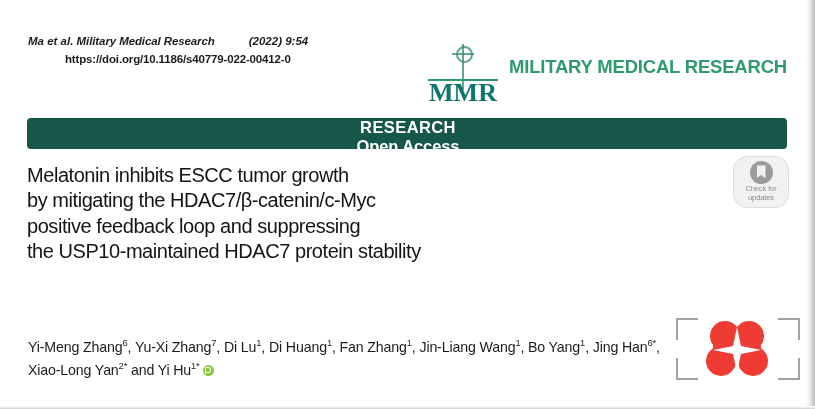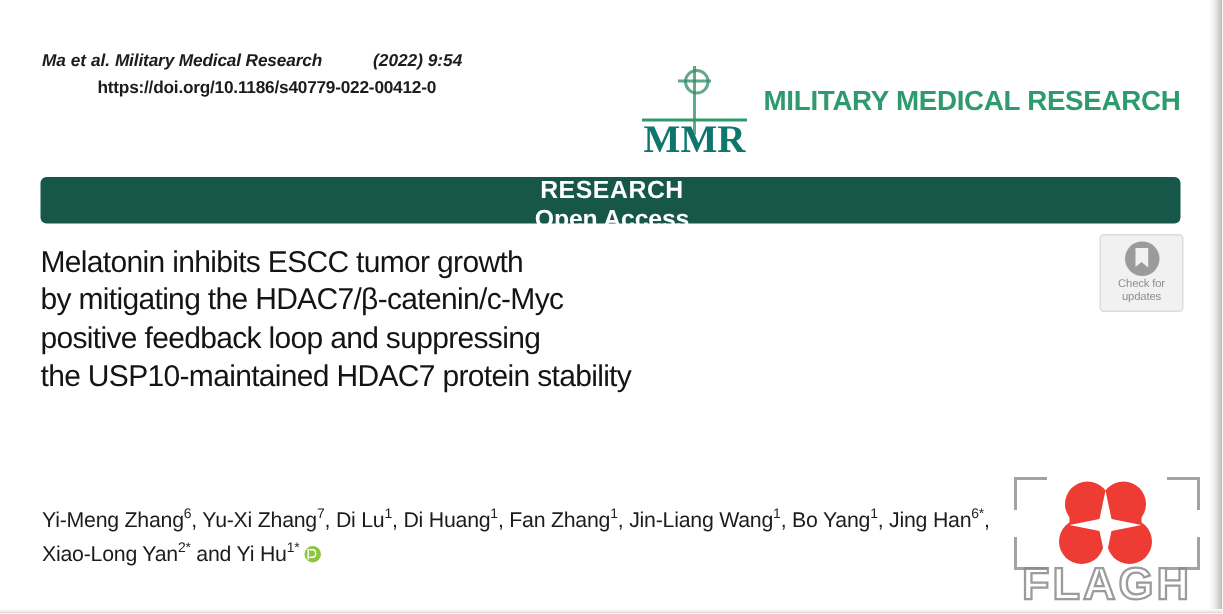--- a/index.html
+++ b/index.html
@@ -173,21 +173,21 @@
 
   
   #crossmark {
     position: absolute;
     left: 733px;
     top: 156px;
     width: 56px;
     height: 52px;
     background: #f1f1f1;
     border: 1px solid #dcdcdc;
-    border-radius: 3px;
+    border-radius: 14px;
     box-sizing: border-box;
     display: flex;
     flex-direction: column;
     align-items: center;
     justify-content: center;
     gap: 1px;
   }
   #crossmark .cm-icon {
     width: 23px;
     height: 23px;
@@ -378,18 +378,17 @@
     <svg class="wm-flower" viewBox="0 0 64 62">
       <g fill="#ee3b33">
         <circle cx="20" cy="17" r="15"></circle>
         <circle cx="44" cy="17" r="15"></circle>
         <circle cx="16" cy="42" r="15"></circle>
         <circle cx="48" cy="42" r="15"></circle>
         <rect x="8" y="14" width="48" height="32" rx="10"></rect>
       </g>
       <path d="M32 8 L36 27 L56 31 L36 35 L32 54 L28 35 L8 31 L28 27 Z" fill="#ffffff"></path>
     </svg>
-    <div class="wm-text">FLAGH</div>
   </div>
 
   <div id="right-edge"></div>
   <div id="bottom-edge"></div>
 </div>
 
 </body></html>

